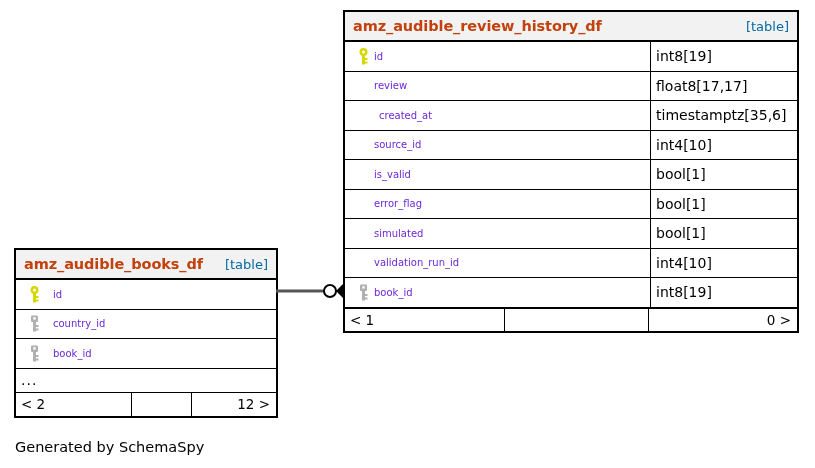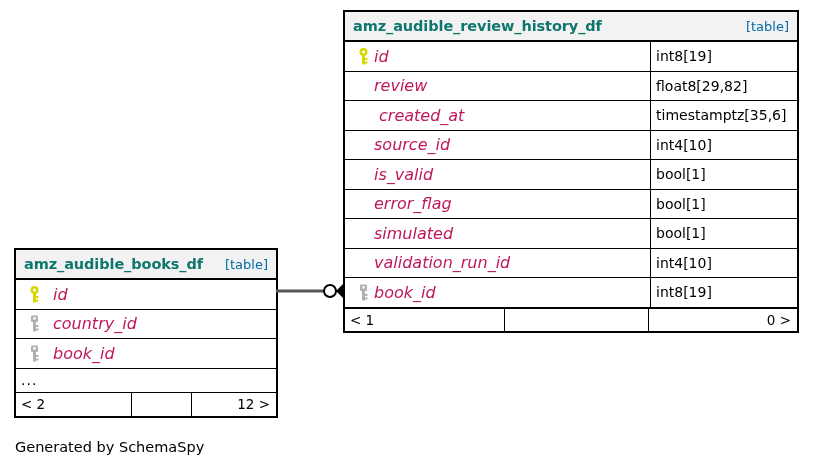--- a/index.html
+++ b/index.html
@@ -34,21 +34,21 @@
     justify-content: space-between;
     background: #f2f2f2;
     border-bottom: 2px solid #000000;
     box-sizing: border-box;
     padding: 0 8px;
     height: 30px;
   }
   .er-title {
     font-weight: bold;
     font-size: 14.5px;
-    color: #0f766e;
+    color: #c2410c;
     white-space: nowrap;
     letter-spacing: -0.1px;
   }
   .er-tag {
     font-size: 13px;
     color: #0369a1;
     white-space: nowrap;
   }
 
   .er-row {
@@ -71,24 +71,23 @@
     display: flex;
     align-items: center;
     box-sizing: border-box;
     border-left: 1.5px solid #000000;
     padding-left: 5px;
     font-size: 14px;
     color: #000000;
     white-space: nowrap;
   }
   .er-name-text {
-    font-size: 16px;
-    color: #be185d;
-    white-space: nowrap;
-    font-style: italic;
+    font-size: 10px;
+    color: #6d28d9;
+    white-space: nowrap;
   }
 
   .key-slot {
     width: 22px;
     min-width: 22px;
     display: flex;
     align-items: center;
     justify-content: center;
   }
   .indent {
@@ -168,21 +167,21 @@
         <span class="er-name-text">id</span>
       </div>
       <div class="er-col-type" style="width:147px;">int8[19]</div>
     </div>
 
     <div class="er-row">
       <div class="er-col-name" style="width:305px;">
         <span class="indent"></span>
         <span class="er-name-text">review</span>
       </div>
-      <div class="er-col-type" style="width:147px;">float8[29,82]</div>
+      <div class="er-col-type" style="width:147px;">float8[17,17]</div>
     </div>
 
     <div class="er-row">
       <div class="er-col-name" style="width:305px;padding-left:12px;">
         <span class="indent"></span>
         <span class="er-name-text">created_at</span>
       </div>
       <div class="er-col-type" style="width:147px;">timestamptz[35,6]</div>
     </div>
 

